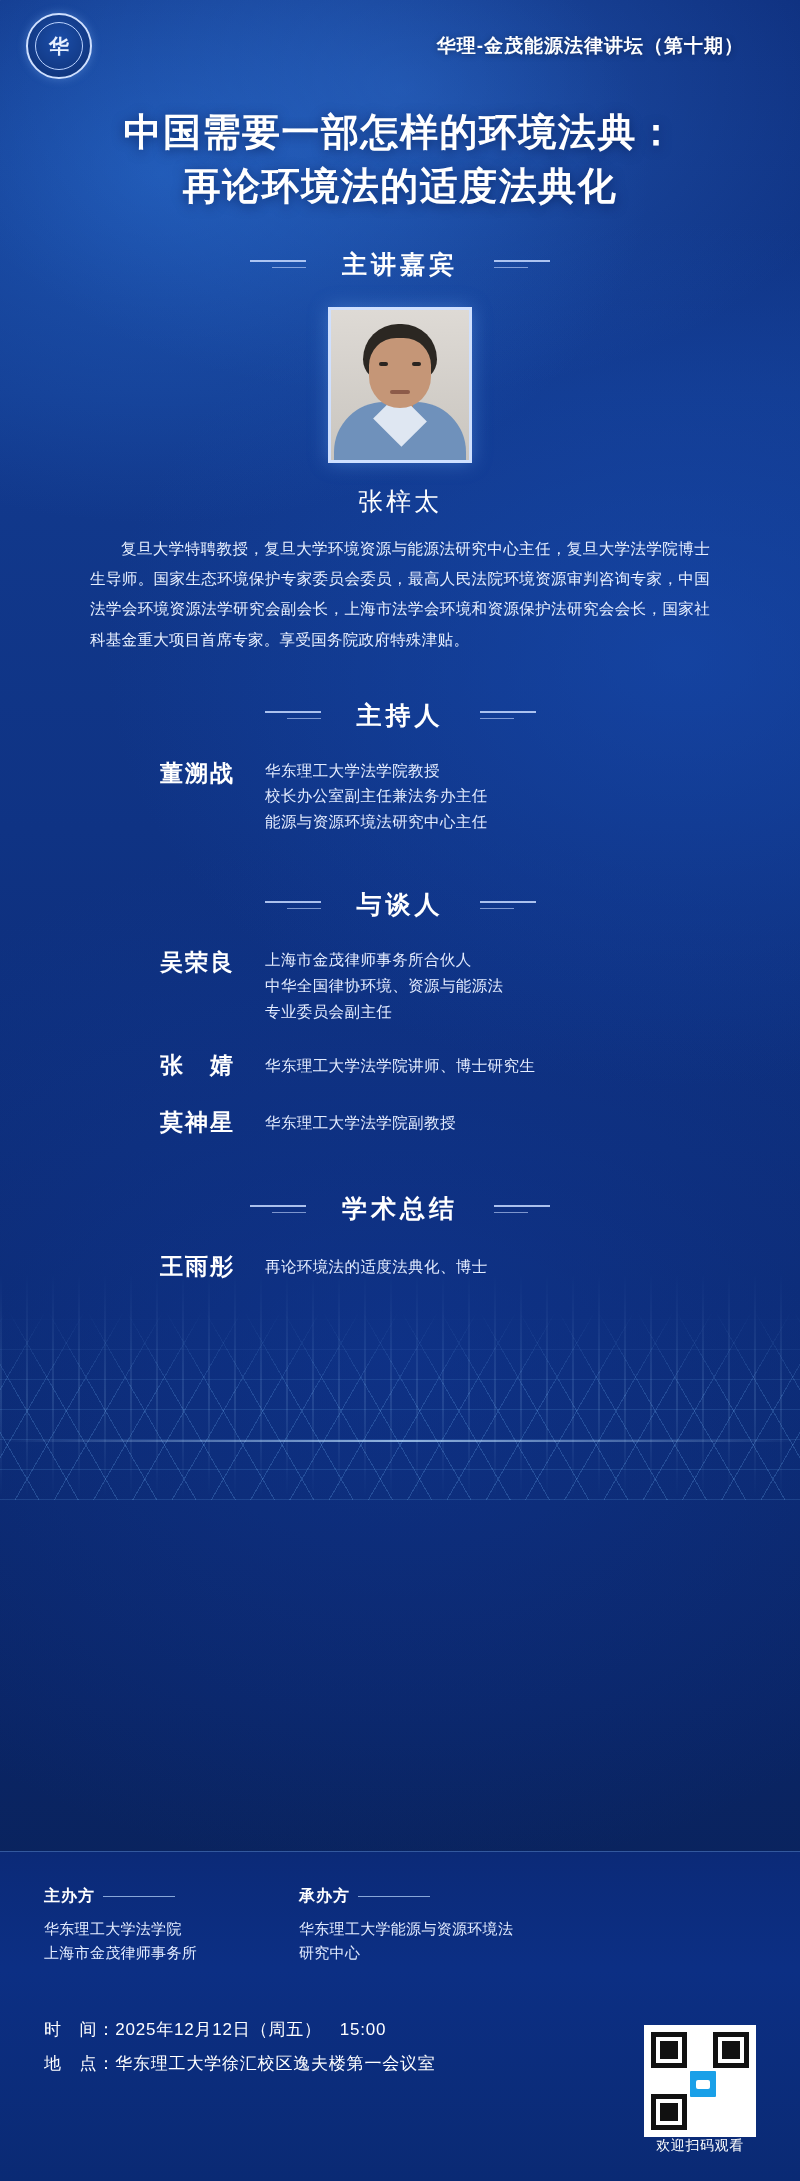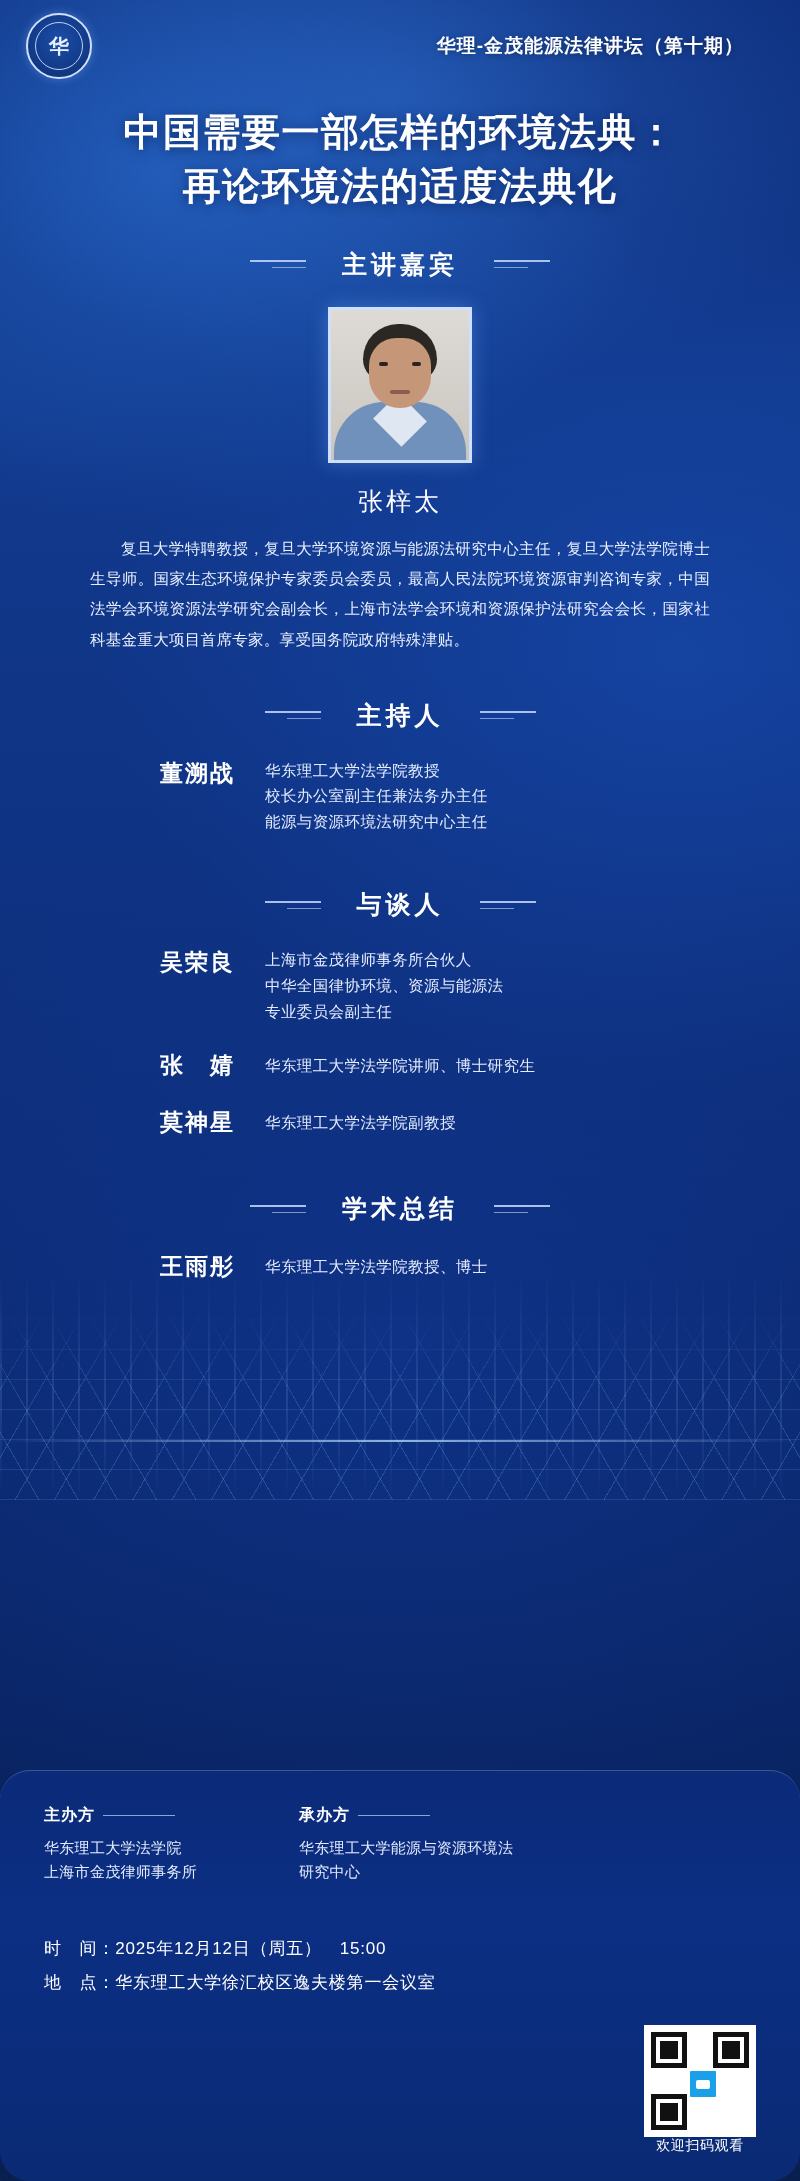--- a/index.html
+++ b/index.html
@@ -261,26 +261,25 @@
     left: 0; right: 0; bottom: 58px;
     height: 2px;
     background: linear-gradient(90deg, rgba(120,190,255,0) 0%, rgba(190,225,255,.75) 50%, rgba(120,190,255,0) 100%);
     filter: blur(.4px);
   }
 
   
   .footer {
     position: absolute;
     left: 0; right: 0; bottom: 0;
-    height: 411px;
+    height: 330px;
     background: linear-gradient(180deg, #0b2a78 0%, #0c2f84 35%, #0a2a74 100%);
     border-top: 1px solid rgba(150,195,255,.30);
     box-sizing: border-box;
     padding: 34px 44px 16px;
-    border-radius: 30px;
   }
   .org-row {
     display: flex;
     gap: 0;
   }
   .org-col { width: 255px; }
   .org-col.second { width: 300px; }
   .org-title {
     display: flex;
     align-items: center;
@@ -500,21 +499,21 @@
     <div class="rule-group right">
       <div class="rule"></div>
       <div class="rule thin"></div>
     </div>
   </div>
 
   <div class="people">
     <div class="person-row">
       <div class="person-name">王雨彤</div>
       <div class="person-desc">
-        <span class="l">华东理工大学法学院教授、博士</span>
+        <span class="l">再论环境法的适度法典化、博士</span>
       </div>
     </div>
   </div>
 
   <div class="tech-band">
     <div class="rays"></div>
     <div class="hex-grid"></div>
     <div class="glow-line"></div>
   </div>
 

